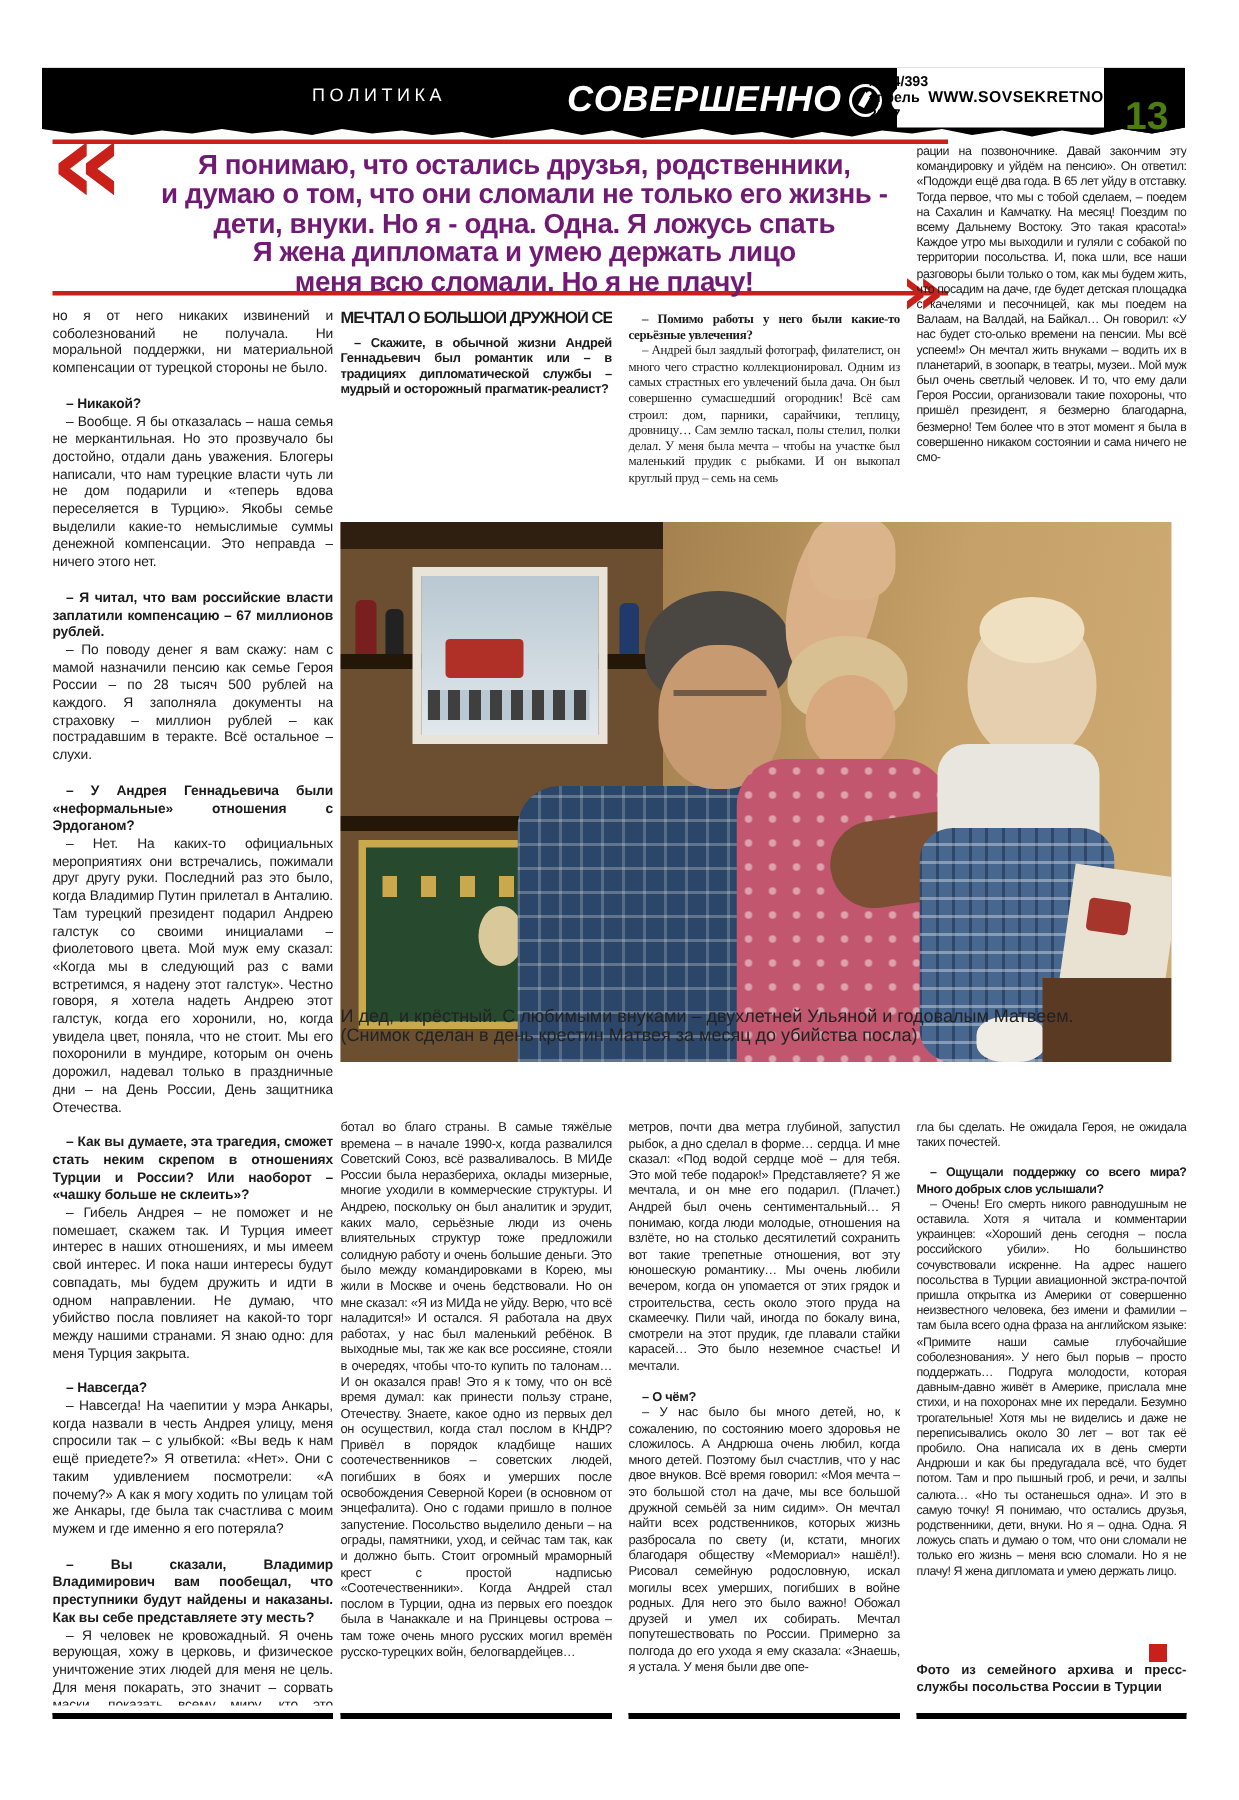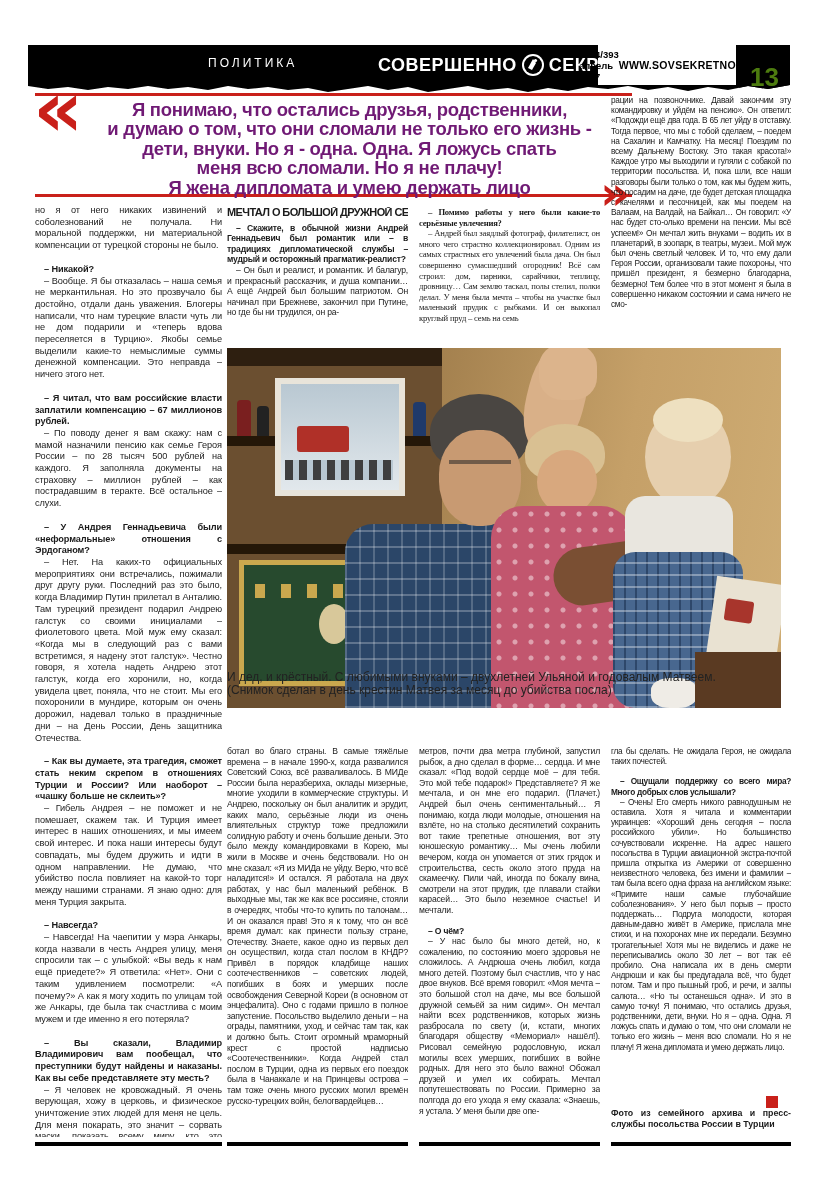--- a/index.html
+++ b/index.html
@@ -9,21 +9,21 @@
   
   .band{position:absolute;left:28px;top:45px;width:762px;height:47px;background:#000;
     clip-path:polygon(0 0,762px 0,762px 40px,740px 44px,720px 41px,700px 45px,680px 42px,660px 46px,
       640px 42px,620px 45px,600px 41px,580px 44px,560px 42px,540px 46px,520px 43px,500px 47px,
       480px 43px,460px 45px,440px 41px,420px 44px,400px 47px,380px 42px,360px 45px,340px 41px,
       320px 44px,300px 47px,280px 43px,260px 45px,240px 42px,220px 44px,200px 41px,180px 45px,
       160px 42px,140px 44px,120px 41px,100px 44px,80px 42px,60px 45px,40px 42px,20px 44px,0 41px);}
   .section-label{position:absolute;left:180px;top:11px;color:#fff;font-size:12px;font-weight:400;
     letter-spacing:3px;}
   .logo{position:absolute;left:350px;top:8px;display:flex;align-items:center;gap:4px;color:#fff;
-    font-size:18px;font-weight:700;letter-spacing:.5px;}
+    font-size:24px;font-weight:700;letter-spacing:.5px;font-style:italic;}
   .logo .emblem{width:24px;height:24px;flex:0 0 auto;}
   .issue-box{position:absolute;left:570px;top:0;width:138px;height:40px;background:#fff;color:#000;
     display:flex;flex-direction:row;justify-content:center;align-items:center;}
   .issue-line1{font-size:9.5px;font-weight:700;}
   .issue-line2{font-size:10.5px;font-weight:700;letter-spacing:.3px;}
   .pageno-box{position:absolute;left:711px;top:0;width:51px;height:40px;background:#000;color:#4d7c0f;
     display:flex;align-items:center;justify-content:center;font-size:26px;font-weight:700;margin-top:12px;}
 
   
   .quote{position:absolute;left:35px;top:93px;width:597px;height:104px;
@@ -105,22 +105,22 @@
     </div>
     <div class="pageno-box">13</div>
   </div>
 
   <div class="quote">
     <span class="open-quote">«</span>
     <div>
         <div class="line">Я понимаю, что остались друзья, родственники,</div>
         <div class="line">и думаю о том, что они сломали не только его жизнь -</div>
         <div class="line">дети, внуки. Но я - одна. Одна. Я ложусь спать</div>
+        <div class="line">Я жена дипломата и умею держать лицо</div>
         <div class="line">меня всю сломали. Но я не плачу!</div>
-        <div class="line">Я жена дипломата и умею держать лицо</div>
       </div>
     <span class="close-quote">»</span>
   </div>
 
   <div class="col col1">
       <p class="c">но я от него никаких извинений и соболезнований не получала. Ни моральной поддержки, ни материальной компенсации от турецкой стороны не было.</p>
       <p class="q">– Никакой?</p>
       <p class="a">– Вообще. Я бы отказалась – наша семья не меркантильная. Но это прозвучало бы достойно, отдали дань уважения. Блогеры написали, что нам турецкие власти чуть ли не дом подарили и «теперь вдова переселяется в Турцию». Якобы семье выделили какие-то немыслимые суммы денежной компенсации. Это неправда – ничего этого нет.</p>
       <p class="q">– Я читал, что вам российские власти заплатили компенсацию – 67 миллионов рублей.</p>
       <p class="a">– По поводу денег я вам скажу: нам с мамой назначили пенсию как семье Героя России – по 28 тысяч 500 рублей на каждого. Я заполняла документы на страховку – миллион рублей – как пострадавшим в теракте. Всё остальное – слухи.</p>
@@ -131,21 +131,20 @@
       <p class="q">– Навсегда?</p>
       <p class="a">– Навсегда! На чаепитии у мэра Анкары, когда назвали в честь Андрея улицу, меня спросили так – с улыбкой: «Вы ведь к нам ещё приедете?» Я ответила: «Нет». Они с таким удивлением посмотрели: «А почему?» А как я могу ходить по улицам той же Анкары, где была так счастлива с моим мужем и где именно я его потеряла?</p>
       <p class="q">– Вы сказали, Владимир Владимирович вам пообещал, что преступники будут найдены и наказаны. Как вы себе представляете эту месть?</p>
       <p class="a">– Я человек не кровожадный. Я очень верующая, хожу в церковь, и физическое уничтожение этих людей для меня не цель. Для меня покарать, это значит – сорвать маски, показать всему миру, кто это задумал и сделал, и чтобы они поняли, что всё равно всё тайное станет явным. А уж их судьбу пусть суд решает.</p>
     </div>
 
   <div class="col col-mid col2t">
     <div class="subhead">МЕЧТАЛ О БОЛЬШОЙ ДРУЖНОЙ СЕМЬЕ</div>
     <div>
         <p class="q">– Скажите, в обычной жизни Андрей Геннадьевич был романтик или – в традициях дипломатической службы – мудрый и осторожный прагматик-реалист?</p>
-        <p class="a">– Он был и реалист, и романтик. И балагур, и прекрасный рассказчик, и душа компании… А ещё Андрей был большим патриотом. Он начинал при Брежневе, закончил при Путине, но где бы ни трудился, он ра-</p>
       </div>
   </div>
 
   <div class="col col-mid col3t">
       <p class="q">– Помимо работы у него были какие-то серьёзные увлечения?</p>
       <p class="a">– Андрей был заядлый фотограф, филателист, он много чего страстно коллекционировал. Одним из самых страстных его увлечений была дача. Он был совершенно сумасшедший огородник! Всё сам строил: дом, парники, сарайчики, теплицу, дровницу… Сам землю таскал, полы стелил, полки делал. У меня была мечта – чтобы на участке был маленький прудик с рыбками. И он выкопал круглый пруд – семь на семь</p>
     </div>
 
   <div class="col col-tight col4t">
       <p class="c">рации на позвоночнике. Давай закончим эту командировку и уйдём на пенсию». Он ответил: «Подожди ещё два года. В 65 лет уйду в отставку. Тогда первое, что мы с тобой сделаем, – поедем на Сахалин и Камчатку. На месяц! Поездим по всему Дальнему Востоку. Это такая красота!» Каждое утро мы выходили и гуляли с собакой по территории посольства. И, пока шли, все наши разговоры были только о том, как мы будем жить, что посадим на даче, где будет детская площадка с качелями и песочницей, как мы поедем на Валаам, на Валдай, на Байкал… Он говорил: «У нас будет сто-олько времени на пенсии. Мы всё успеем!» Он мечтал жить внуками – водить их в планетарий, в зоопарк, в театры, музеи.. Мой муж был очень светлый человек. И то, что ему дали Героя России, организовали такие похороны, что пришёл президент, я безмерно благодарна, безмерно! Тем более что в этот момент я была в совершенно никаком состоянии и сама ничего не смо-</p>

